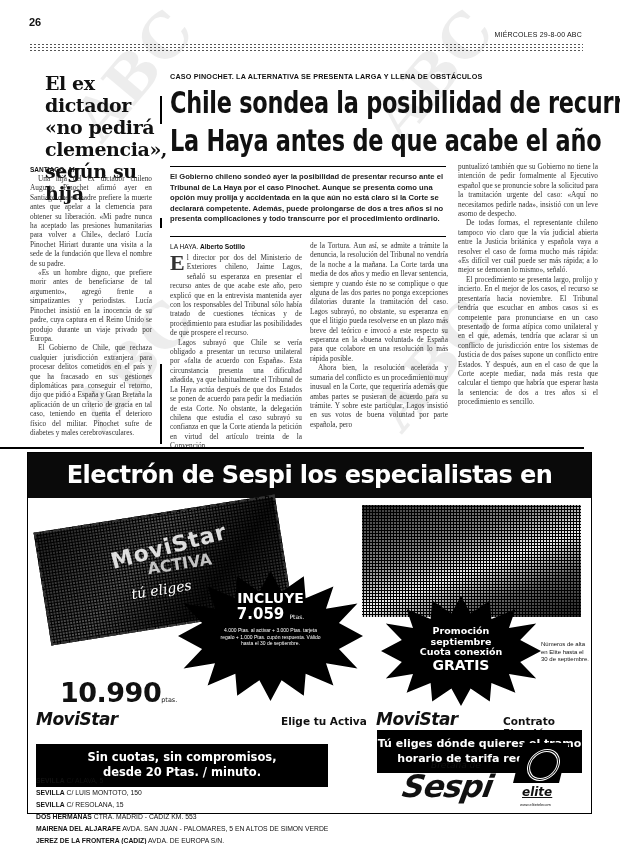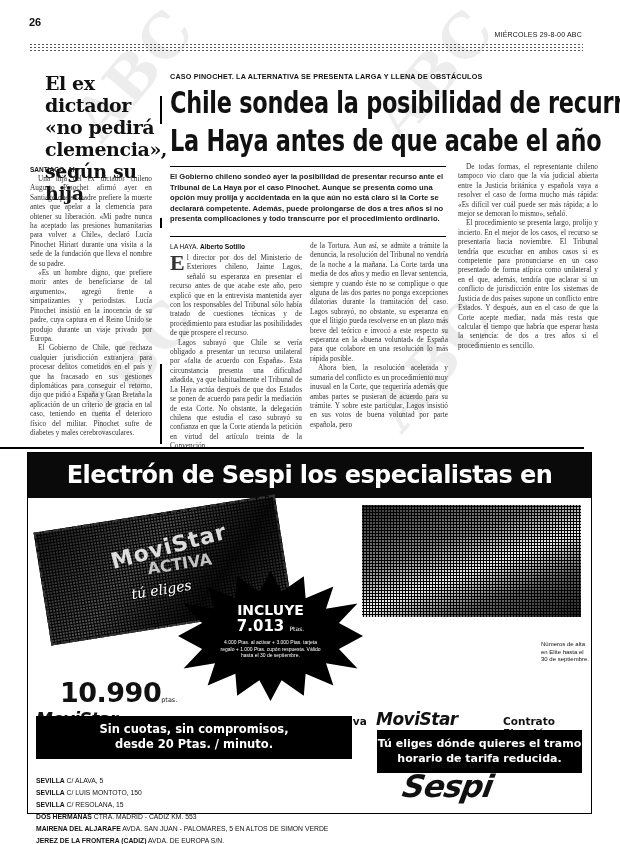--- a/index.html
+++ b/index.html
@@ -38,42 +38,42 @@
   .photo-l .brand { position:absolute; left:70px; top:20px; color:#fff; font:bold 22px "DejaVu Sans", sans-serif; letter-spacing:1px; transform:rotate(-6deg); opacity:.85; }
   .photo-l .brand2 { position:absolute; left:105px; top:42px; color:#eee; font:bold 16px "DejaVu Sans", sans-serif; opacity:.8; }
   .photo-l .script { position:absolute; left:85px; top:66px; color:#fff; font:italic 14px "DejaVu Serif", serif; }
   .photo-r { position:absolute; left:334px; top:52px; width:219px; height:112px;
     background:
       radial-gradient(circle, #000 1.1px, transparent 1.4px) 0 0/3px 3px,
       linear-gradient(160deg,#333,#888 35%,#eee 55%,#666 75%,#222); }
   .star { position:absolute; background:#000; color:#fff; text-align:center;
     clip-path: polygon(50% 0%,56% 16%,68% 4%,69% 21%,84% 12%,80% 29%,97% 25%,87% 40%,100% 50%,87% 60%,97% 75%,80% 71%,84% 88%,69% 79%,68% 96%,56% 84%,50% 100%,44% 84%,32% 96%,31% 79%,16% 88%,20% 71%,3% 75%,13% 60%,0% 50%,13% 40%,3% 25%,20% 29%,16% 12%,31% 21%,32% 4%,44% 16%); }
   .star1 { left:150px; top:118px; width:185px; height:130px; }
-  .star1 .l1 { margin-top:32px; font:bold 14px/15px "DejaVu Sans", sans-serif; }
+  .star1 .l1 { margin-top:20px; font:bold 14px/15px "DejaVu Sans", sans-serif; }
   .star1 .l2 { font:bold 15px/16px "DejaVu Sans", sans-serif; }
   .star1 .l2 small { font-size:6px; font-weight:normal; }
   .star1 .l3 { font:bold 15px/16px "DejaVu Sans", sans-serif; }
   .star1 .fine { font:5px/6.5px "Liberation Sans", sans-serif; padding:2px 40px 0; }
   .star2 { left:353px; top:143px; width:160px; height:110px; }
   .star2 .l { font:bold 9.5px/10.5px "DejaVu Sans", sans-serif; }
   .star2 .l:first-child { margin-top:30px; }
   .star2 .big { font:bold 14px/15px "DejaVu Sans", sans-serif; }
   .side-note { position:absolute; left:513px; top:188px; width:50px; font:6px/7.5px "Liberation Sans", sans-serif; }
   .pack { position:absolute; left:32px; top:194px; font:bold 14px/14px "DejaVu Sans", sans-serif; }
   .pack .desde { font-weight:normal; display:block; }
   .price { position:absolute; left:32px; top:224px; font:bold 27px "DejaVu Sans", sans-serif; letter-spacing:-0.5px; }
   .price small { font-size:6.5px; font-weight:normal; letter-spacing:0; }
   .logo { position:absolute; font:bold italic 17px "DejaVu Sans", sans-serif; letter-spacing:-0.5px; }
   .logo-l { left:8px; top:256px; }
   .logo-r { left:348px; top:256px; }
   .tag { position:absolute; font:bold 10.5px "DejaVu Sans", sans-serif; }
   .tag-l { left:253px; top:262px; }
   .tag-r { left:475px; top:262px; }
   .blackbar { position:absolute; background:#000; color:#fff; text-align:center; }
-  .bb-l { left:8px; top:263px; width:316px; height:43px; font:bold 11.5px/15px "DejaVu Sans", sans-serif; padding-top:6px; box-sizing:border-box; }
+  .bb-l { left:8px; top:291px; width:292px; height:43px; font:bold 11.5px/15px "DejaVu Sans", sans-serif; padding-top:6px; box-sizing:border-box; }
   .bb-r { left:349px; top:277px; width:205px; height:43px; font:bold 11px/15px "DejaVu Sans", sans-serif; padding-top:6px; box-sizing:border-box; }
   .addr { position:absolute; left:8px; top:291px; font:6.8px/12px "Liberation Sans", sans-serif; }
   .addr b { font-weight:bold; }
   .sespi { position:absolute; left:375px; top:303px; width:120px; height:50px; }
   .sespi .small { position:absolute; left:28px; top:4px; font:italic 9px "DejaVu Sans", sans-serif; }
   .sespi .big { position:absolute; left:0; top:12px; font:bold italic 31px "DejaVu Sans", sans-serif; letter-spacing:-1px; transform:skewX(-10deg); }
   .elite { position:absolute; left:486px; top:290px; width:55px; height:66px; }
   .elite .box { position:absolute; left:4px; top:0; width:46px; height:40px; background:#000; transform:skewX(-14deg); }
   .elite .box::after { content:""; position:absolute; left:10px; top:6px; width:26px; height:26px; border:3px double #fff; border-radius:50%; }
   .elite .name { position:absolute; left:8px; top:42px; font:bold italic 12px "DejaVu Sans", sans-serif; text-decoration:underline; }
@@ -120,44 +120,51 @@
 
 <div class="abs col-text c1">
   <p style="text-indent:0"><span class="dropcap">E</span><span>l director por dos del Ministerio de Exteriores chileno, Jaime Lagos, señaló su esperanza en presentar el recurso antes de que acabe este año, pero explicó que en la entrevista mantenida ayer con los responsables del Tribunal sólo había tratado de cuestiones técnicas y de procedimiento para estudiar las posibilidades de que prospere el recurso.</span></p>
   <p>Lagos subrayó que Chile se vería obligado a presentar un recurso unilateral por «falta de acuerdo con España». Esta circunstancia presenta una dificultad añadida, ya que habitualmente el Tribunal de La Haya actúa después de que dos Estados se ponen de acuerdo para pedir la mediación de esta Corte. No obstante, la delegación chilena que estudia el caso subrayó su confianza en que la Corte atienda la petición en virtud del artículo treinta de la Convención</p>
 </div>
 <div class="abs col-text c2">
   <p style="text-indent:0">de la Tortura. Aun así, se admite a trámite la denuncia, la resolución del Tribunal no vendría de la noche a la mañana. La Corte tarda una media de dos años y medio en llevar sentencia, siempre y cuando éste no se complique o que alguna de las dos partes no ponga excepciones dilatorias durante la tramitación del caso. Lagos subrayó, no obstante, su esperanza en que el litigio pueda resolverse en un plazo más breve del teórico e invocó a este respecto su esperanza en la «buena voluntad» de España para que colabore en una resolución lo más rápida posible.</p>
   <p>Ahora bien, la resolución acelerada y sumaria del conflicto es un procedimiento muy inusual en la Corte, que requeriría además que ambas partes se pusieran de acuerdo para su trámite. Y sobre este particular, Lagos insistió en sus votos de buena voluntad por parte española, pero</p>
 </div>
 <div class="abs col-text c3">
+  <p style="text-indent:0">puntualizó también que su Gobierno no tiene la intención de pedir formalmente al Ejecutivo español que se pronuncie sobre la solicitud para la tramitación urgente del caso: «Aquí no necesitamos pedirle nada», insistió con un leve asomo de despecho.</p>
   <p>De todas formas, el representante chileno tampoco vio claro que la vía judicial abierta entre la Justicia británica y española vaya a resolver el caso de forma mucho más rápida: «Es difícil ver cuál puede ser más rápida; a lo mejor se demoran lo mismo», señaló.</p>
   <p>El procedimiento se presenta largo, prolijo y incierto. En el mejor de los casos, el recurso se presentaría hacia noviembre. El Tribunal tendría que escuchar en ambos casos si es competente para pronunciarse en un caso presentado de forma atípica como unilateral y en el que, además, tendría que aclarar si un conflicto de jurisdicción entre los sistemas de Justicia de dos países supone un conflicto entre Estados. Y después, aun en el caso de que la Corte acepte mediar, nada más resta que calcular el tiempo que habría que esperar hasta la sentencia: de dos a tres años si el procedimiento es sencillo.</p>
 </div>
 
 <div class="abs sepline"></div>
 
 <div class="abs ad">
   <div class="ad-banner">Electrón de Sespi los especialistas en telefonía</div>
 
   <div class="photo-l">
     <div class="brand">MoviStar</div>
     <div class="brand2">ACTIVA</div>
     <div class="script">tú eliges</div>
   </div>
   <div class="photo-r"></div>
 
   <div class="star star1">
     <div class="l1">INCLUYE</div>
-    <div class="l2"><span>7.013</span> <small>Ptas.</small></div>
+    <div class="l2"><span>7.059</span> <small>Ptas.</small></div>
     <div class="fine">4.000 Ptas. al activar + 3.000 Ptas. tarjeta regalo + 1.000 Ptas. cupón respuesta. Válido hasta el 30 de septiembre.</div>
   </div>
 
   <div class="price"><span>10.990</span><small>ptas.</small></div>
 
+  <div class="star star2">
+    <div class="l">Promoción</div>
+    <div class="l">septiembre</div>
+    <div class="l">Cuota conexión</div>
+    <div class="big">GRATIS</div>
+  </div>
   <div class="side-note">Números de alta en Elite hasta el 30 de septiembre.</div>
 
   <div class="logo logo-l">MoviStar</div>
   <div class="tag tag-l">Elige tu Activa</div>
   <div class="logo logo-r">MoviStar</div>
   <div class="tag tag-r">Contrato Elección</div>
 
   <div class="blackbar bb-l">
     <div>Sin cuotas, sin compromisos,</div>
     <div>desde 20 Ptas. / minuto.</div>
@@ -173,13 +180,18 @@
     <div><b>SEVILLA</b> <span>C/ RESOLANA, 15</span></div>
     <div><b>DOS HERMANAS</b> <span>CTRA. MADRID - CADIZ KM. 553</span></div>
     <div><b>MAIRENA DEL ALJARAFE</b> <span>AVDA. SAN JUAN - PALOMARES, 5 EN ALTOS DE SIMON VERDE</span></div>
     <div><b>JEREZ DE LA FRONTERA (CADIZ)</b> <span>AVDA. DE EUROPA S/N.</span></div>
   </div>
 
   <div class="sespi">
     <div class="small">Bretaña de</div>
     <div class="big">Sespi</div>
   </div>
+  <div class="elite">
+    <div class="box"></div>
+    <div class="name">elite</div>
+    <div class="sub">www.elitetelecom</div>
+  </div>
 </div>
 
 </body></html>

